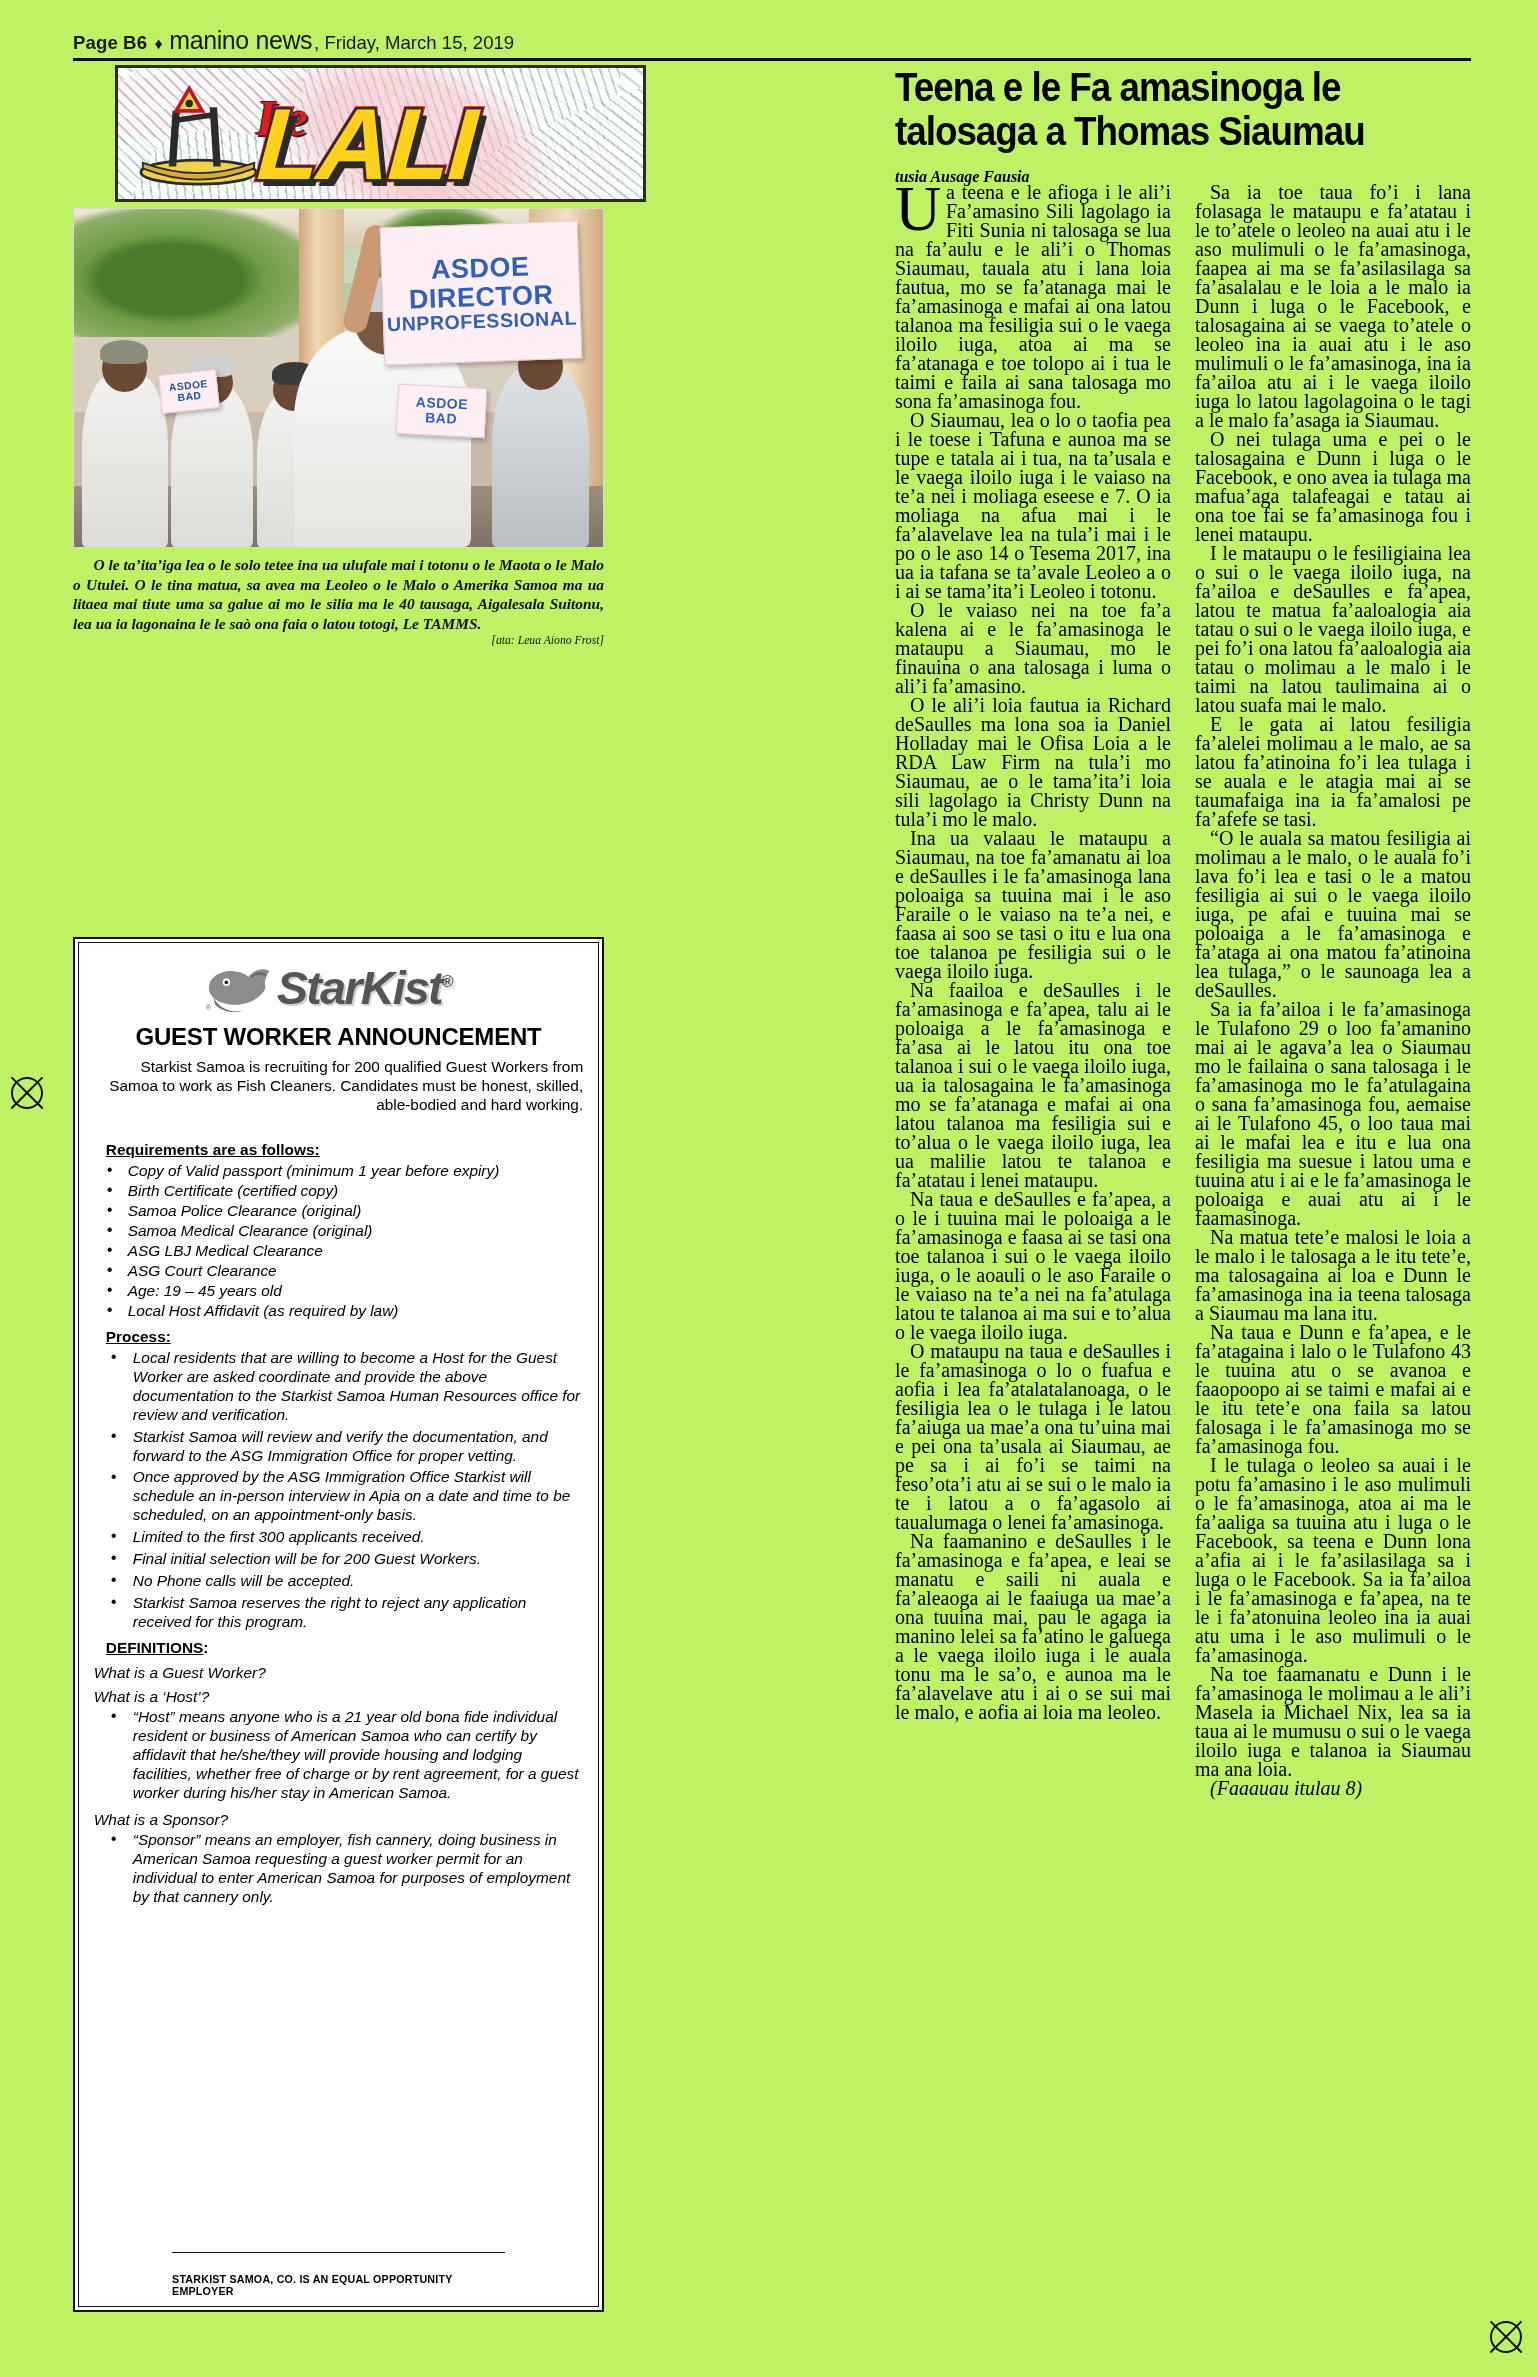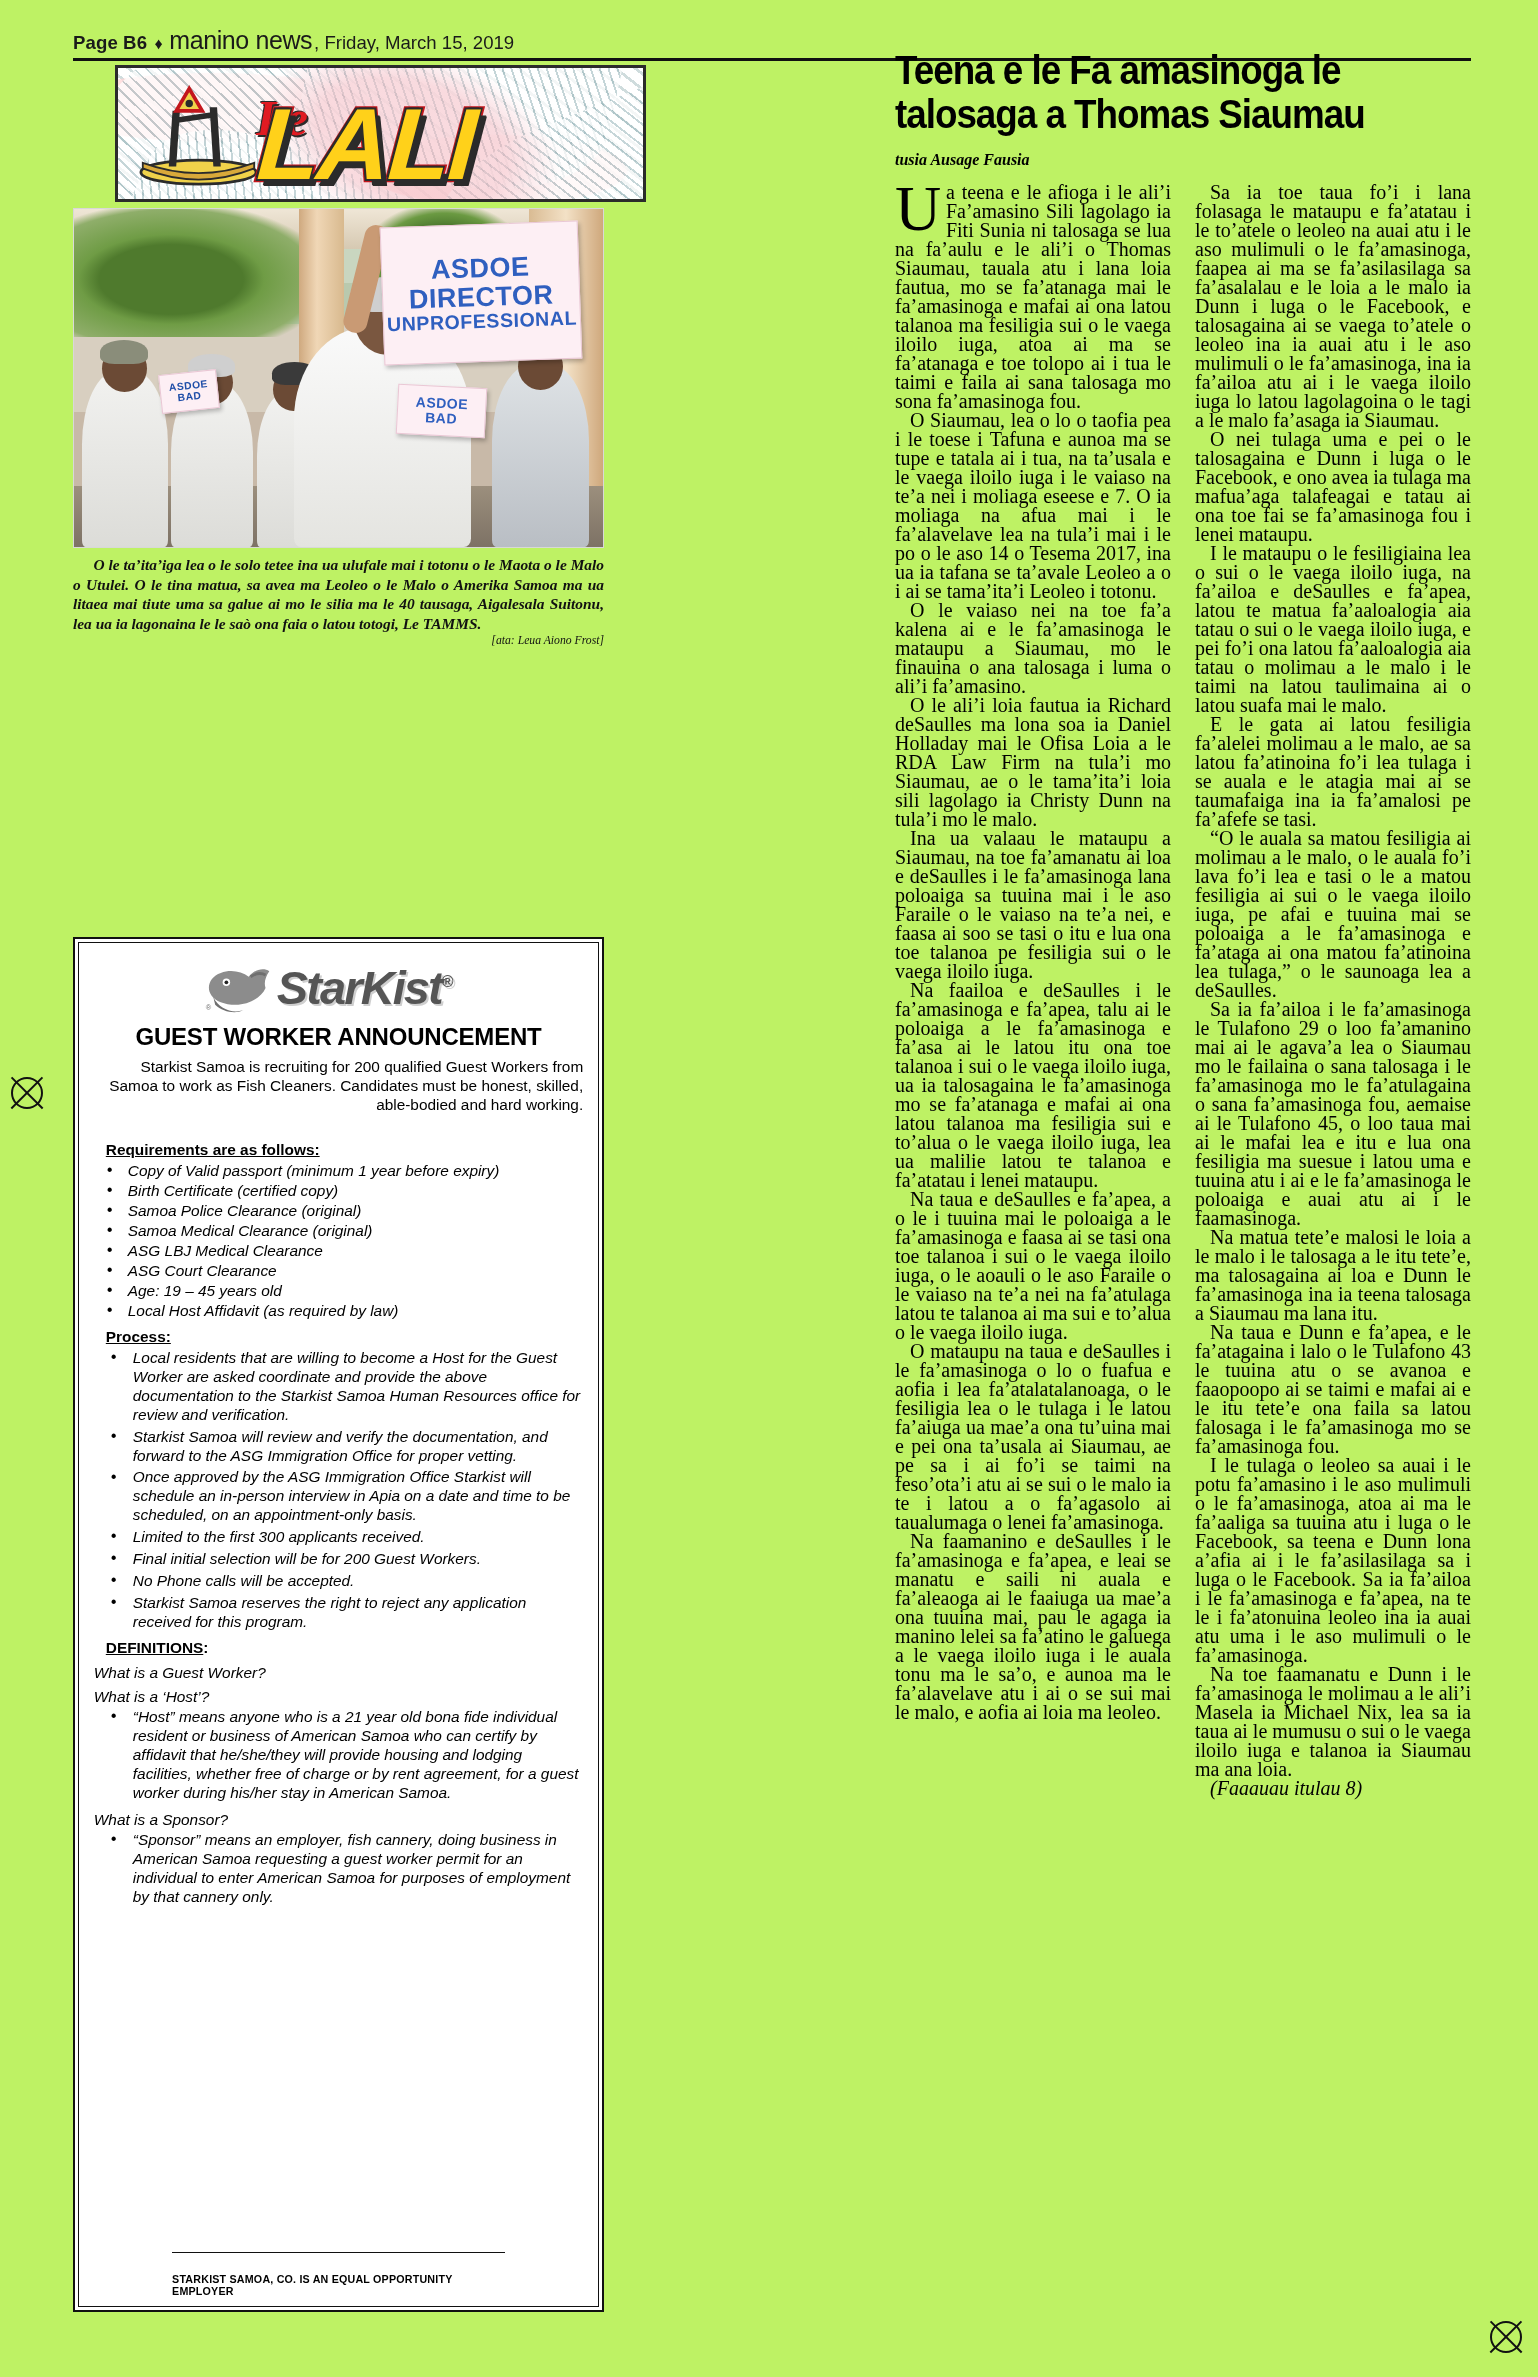--- a/index.html
+++ b/index.html
@@ -177,21 +177,21 @@
   ul.ad-list.wide > li::before { left: 17px; }
   .ad-def-q { font-style: italic; margin: 5.6px 0 0.9px 0; }
   .ad-footer {
     margin-top: auto; padding-top: 20px;
     font-family: "Liberation Sans", sans-serif; font-weight: 700; font-size: 10.7px;
     letter-spacing: 0.2px; text-align: left; color: #000;
     border-top: 1.9px solid #111; width: 68%; margin-left: auto; margin-right: auto;
   }
 
   
-  .right-sec { position: absolute; left: 895px; top: 48px; width: 578px; }
+  .right-sec { position: absolute; left: 895px; top: 65px; width: 578px; }
   .headline {
     font-family: "Liberation Sans", sans-serif; font-weight: 700;
     font-size: 40px; line-height: 44px; color: #000;
     letter-spacing: -1.1px; transform: scaleX(.92); transform-origin: left top;
     width: 634px;
   }
   .byline {
     margin-top: 15px; font-family: "Liberation Serif", serif;
     font-style: italic; font-weight: 700; font-size: 16px; color: #000;
   }

